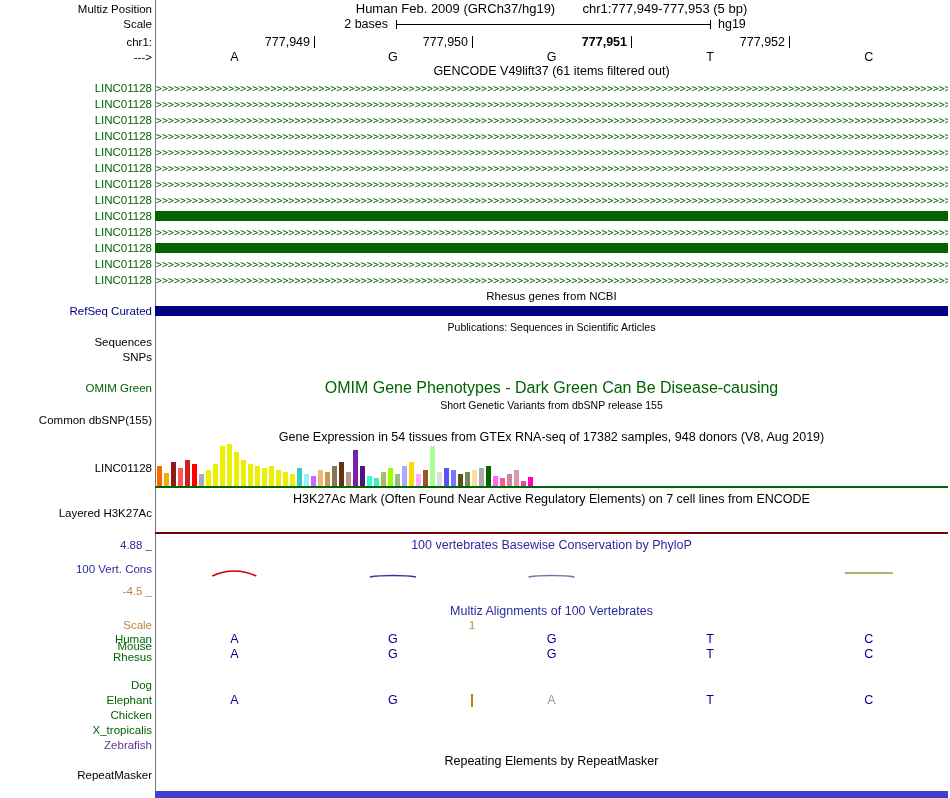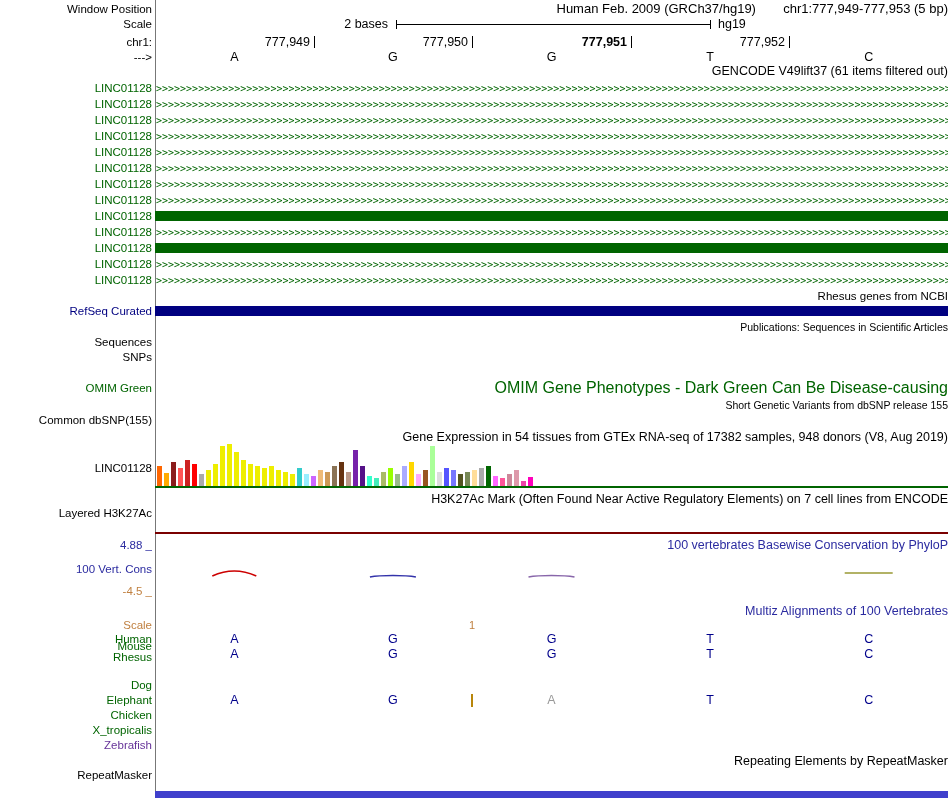--- a/index.html
+++ b/index.html
@@ -1,20 +1,20 @@
 <!DOCTYPE html>
 <html><head>
 <meta charset="utf-8">
 <style>
   html,body{margin:0;padding:0;background:#fff;}
   .stage{position:relative;width:950px;height:798px;background:#fff;
          font-family:"Liberation Sans",sans-serif;overflow:hidden;color:#000;}
   .lbl{position:absolute;left:0;width:152px;text-align:right;font-size:11.5px;
        line-height:14px;white-space:nowrap;}
-  .title{position:absolute;left:155px;width:793px;text-align:right;
+  .title{position:absolute;left:155px;width:793px;text-align:center;
          font-size:12.5px;line-height:14px;white-space:nowrap;}
   .small{font-size:10.5px;line-height:12px;}
   .green{color:#006400}
   .navy{color:#000080}
   .blue{color:#2B2BA0}
   .orange{color:#C08040}
   .base{position:absolute;width:14px;text-align:center;font-size:12.5px;line-height:14px;}
   .mzbase{color:#00008B;}
   .pos-label{position:absolute;font-size:12.5px;line-height:13px;text-align:right;white-space:nowrap;}
   .tick{position:absolute;width:1px;background:#000;}
@@ -27,21 +27,21 @@
   .vborder{position:absolute;left:155px;top:0;width:1px;height:798px;background:#777;}
   .ruler-line{position:absolute;height:1px;background:#000;}
 </style>
 </head>
 <body>
 
 <div class="stage">
 
   <div class="vborder"></div>
 
-  <div class="lbl" style="top:2px">Window Position</div>
+  <div class="lbl" style="top:2px">Multiz Position</div>
   <div class="title" style="top:2px;font-size:13px">
     <span>Human Feb. 2009 (GRCh37/hg19)</span>
     <span style="display:inline-block;width:20px"></span>
     <span>chr1:777,949-777,953 (5 bp)</span>
   </div>
 
   <div class="lbl" style="top:17px">Scale</div>
   <div class="pos-label" style="left:296px;top:18px;width:92px">2 bases</div>
   <div class="ruler-line" style="left:396px;top:24px;width:314px"></div>
   <div class="tick" style="left:396px;top:20px;height:9px"></div>

